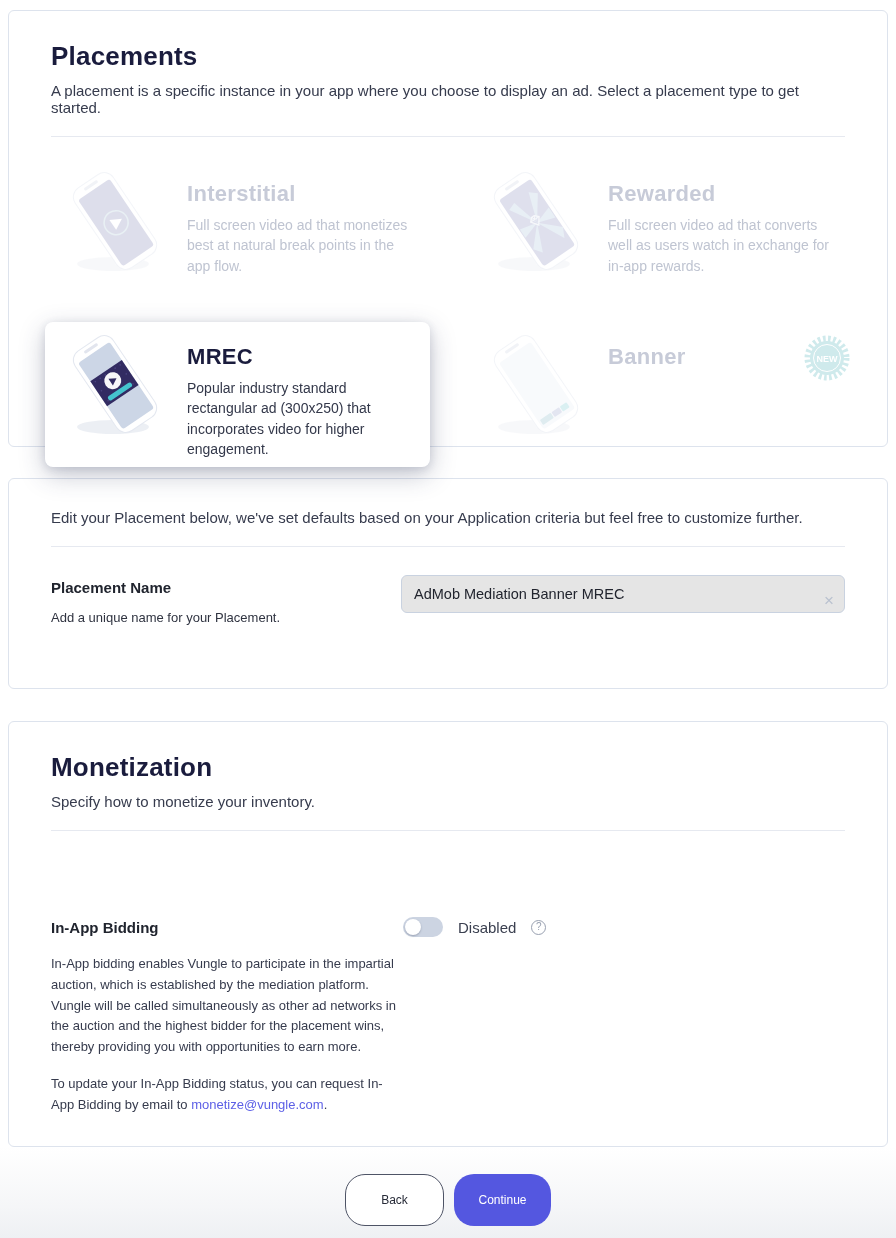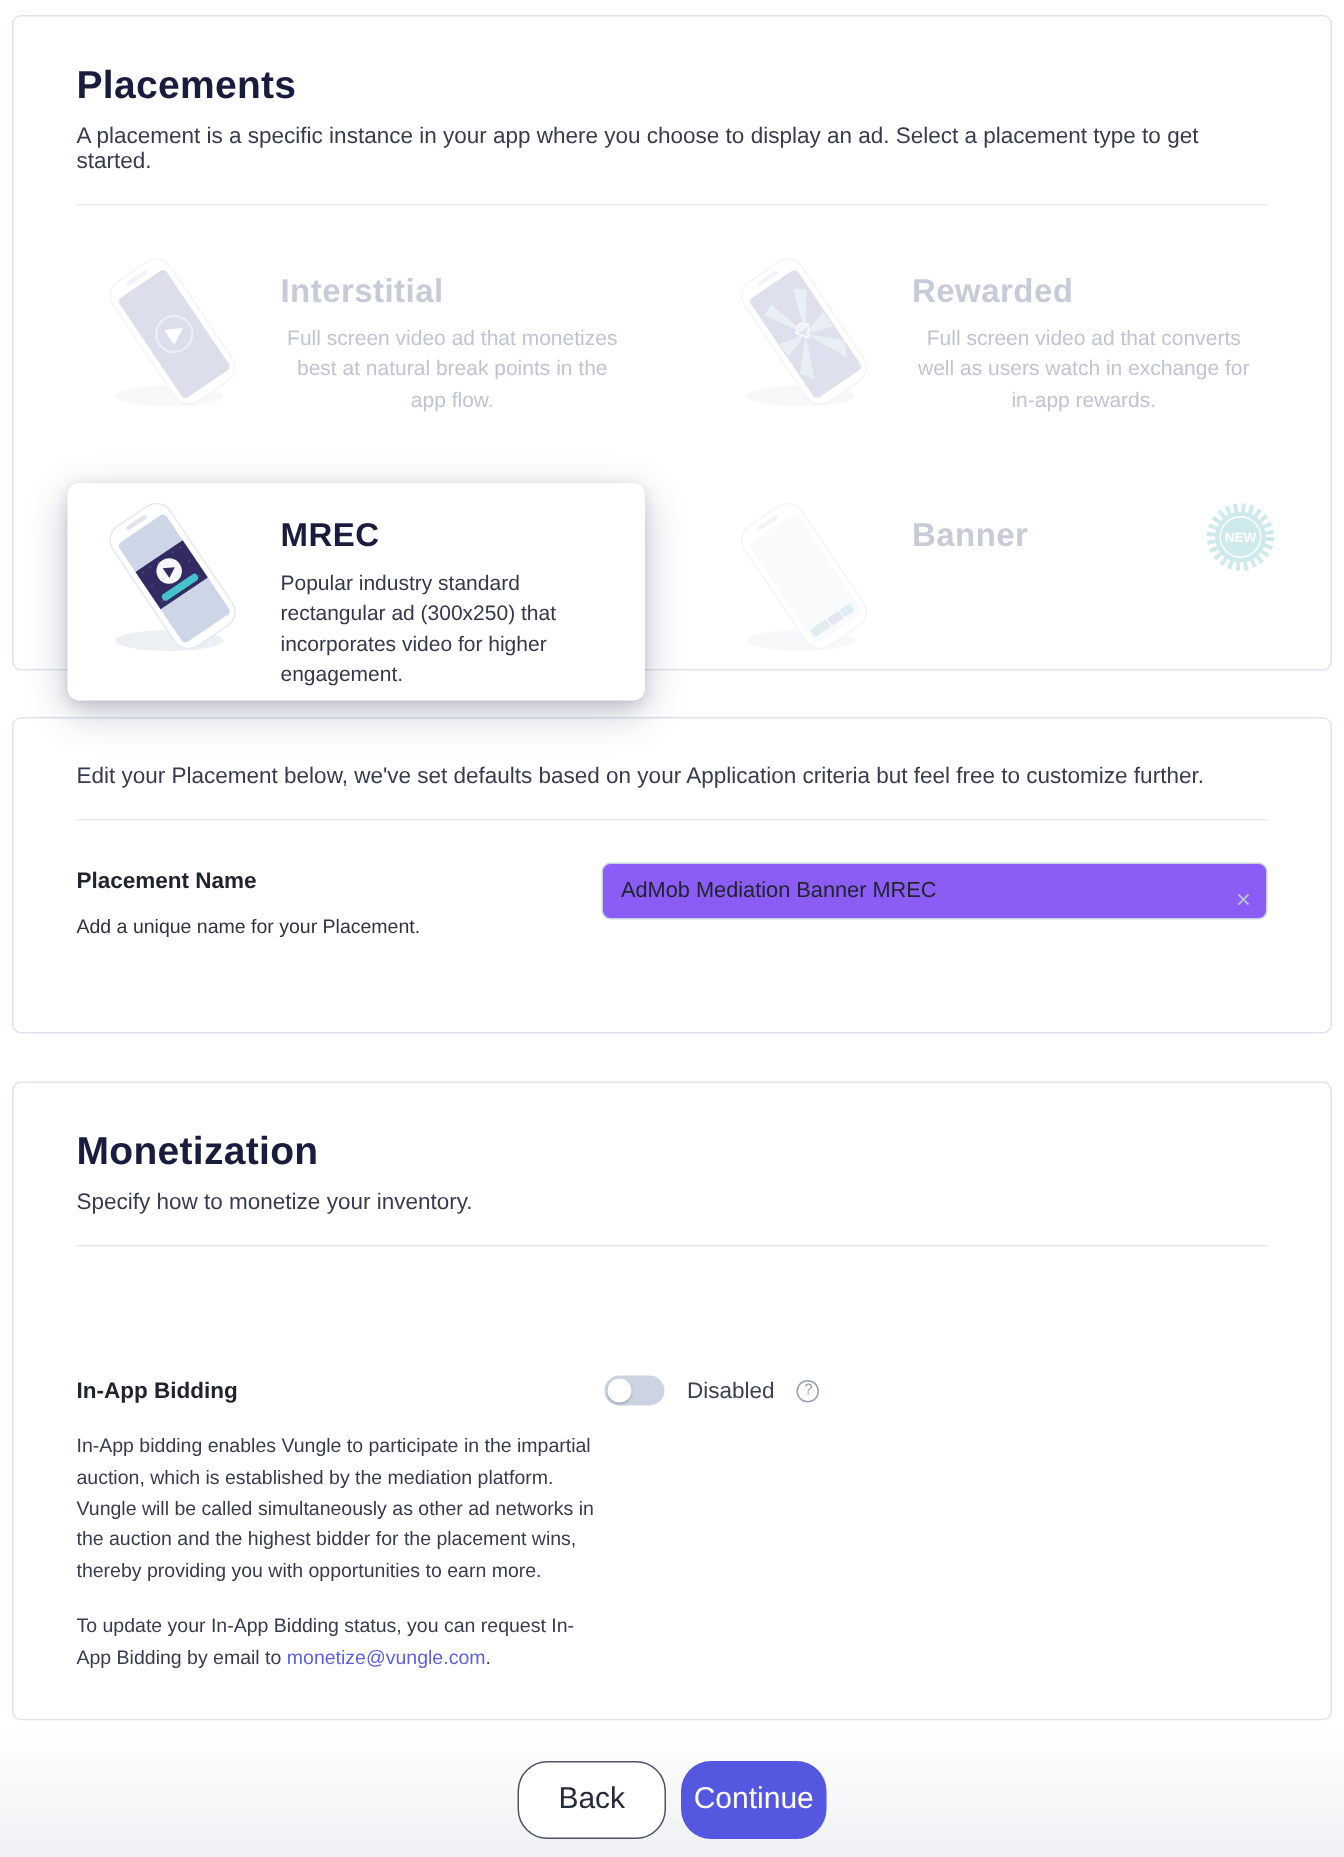--- a/index.html
+++ b/index.html
@@ -49,42 +49,42 @@
     padding:8px 10px;
     border-radius:8px;
     cursor:pointer;
   }
   .icon-wrap { flex:0 0 122px; height:110px; }
   .dim { opacity:.45; }
   .opt-text { padding:14px 4px 0 10px; }
   .opt-title { font-size:22px; font-weight:bold; letter-spacing:.3px; margin-bottom:8px; }
   .opt-desc { font-size:14px; line-height:1.45; max-width:252px; }
   .option.disabled .opt-title { color:#c7cbd8; }
-  .option.disabled .opt-desc { color:#bfc4d1;text-align:center; }
+  .option.disabled .opt-desc { color:#bfc4d1; }
   .option.selected {
     background:#ffffff;
     box-shadow:0 8px 26px rgba(45,55,90,.28), 0 2px 8px rgba(45,55,90,.14);
   }
   .option.selected .opt-title { color:#1a1c3d; }
   .option.selected .opt-desc { color:#33384a; }
   .badge { position:absolute; top:12px; right:0; }
 
   
   .field-row { display:flex; padding:28px 42px 0; }
   .field-left { width:350px; flex:0 0 350px; }
   .field-label { font-size:15px; font-weight:bold; color:#20242e; margin:4px 0 14px; }
   .field-help { font-size:13px; color:#2f3340; }
   .input-wrap { position:relative; flex:1; }
   .text-input {
     width:100%; height:38px;
     border:1px solid #c9d2e0; border-radius:6px;
     padding:0 32px 0 12px;
     font-size:14.5px; color:#21242e;
     font-family:"Liberation Sans","DejaVu Sans",sans-serif;
-    outline:none; background:#8b5cf6;
+    outline:none; background:#e5e5e5;
   }
   .clear-icon {
     position:absolute; right:11px; top:50%;
     transform:translateY(-50%);
     color:#b9c1cf; font-size:17px; line-height:1; cursor:pointer;
   }
 
   
   .bidding-row { display:flex; padding:88px 42px 0; }
   .bidding-left { width:352px; flex:0 0 352px; }
@@ -113,21 +113,21 @@
 
   
   .footer {
     height:91px;
     display:flex; align-items:center; justify-content:center;
     gap:10px; padding-top:14px;
     background:linear-gradient(180deg,#ffffff 0%,#f5f6f8 65%,#eef0f3 100%);
   }
   .btn {
     height:52px; border-radius:20px;
-    font-size:20px; cursor:pointer;
+    font-size:12px; cursor:pointer;
     font-family:"Liberation Sans","DejaVu Sans",sans-serif;
   }
   .btn-back {
     width:99px; background:#ffffff;
     border:1px solid #4e5466; color:#272b38;
   }
   .btn-continue {
     width:97px; background:#5457e0;
     border:none; color:#ffffff;
   }

